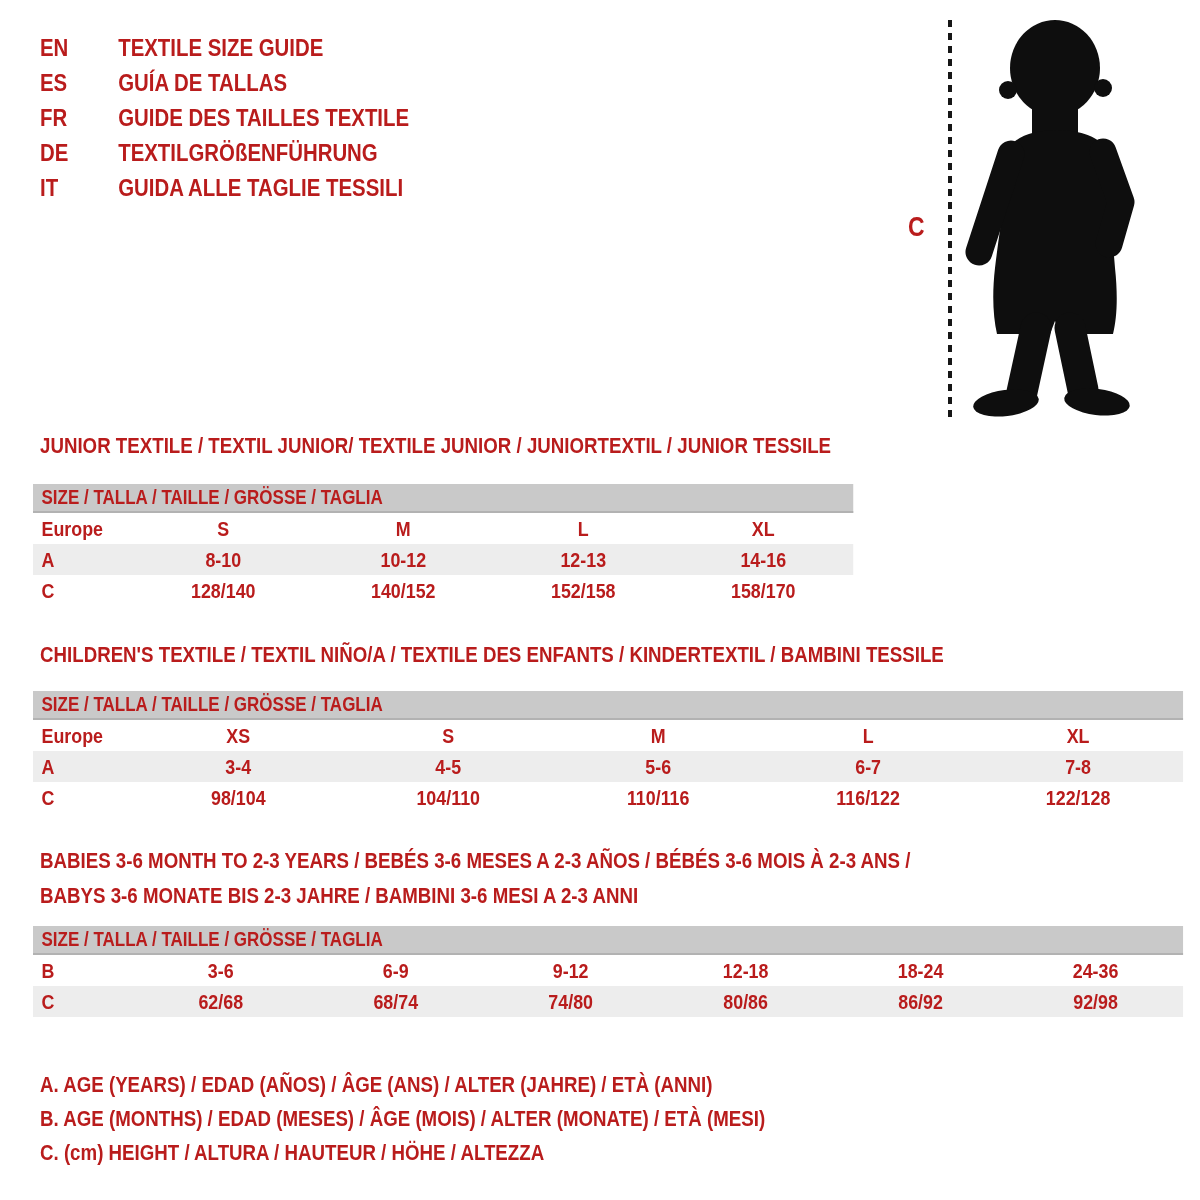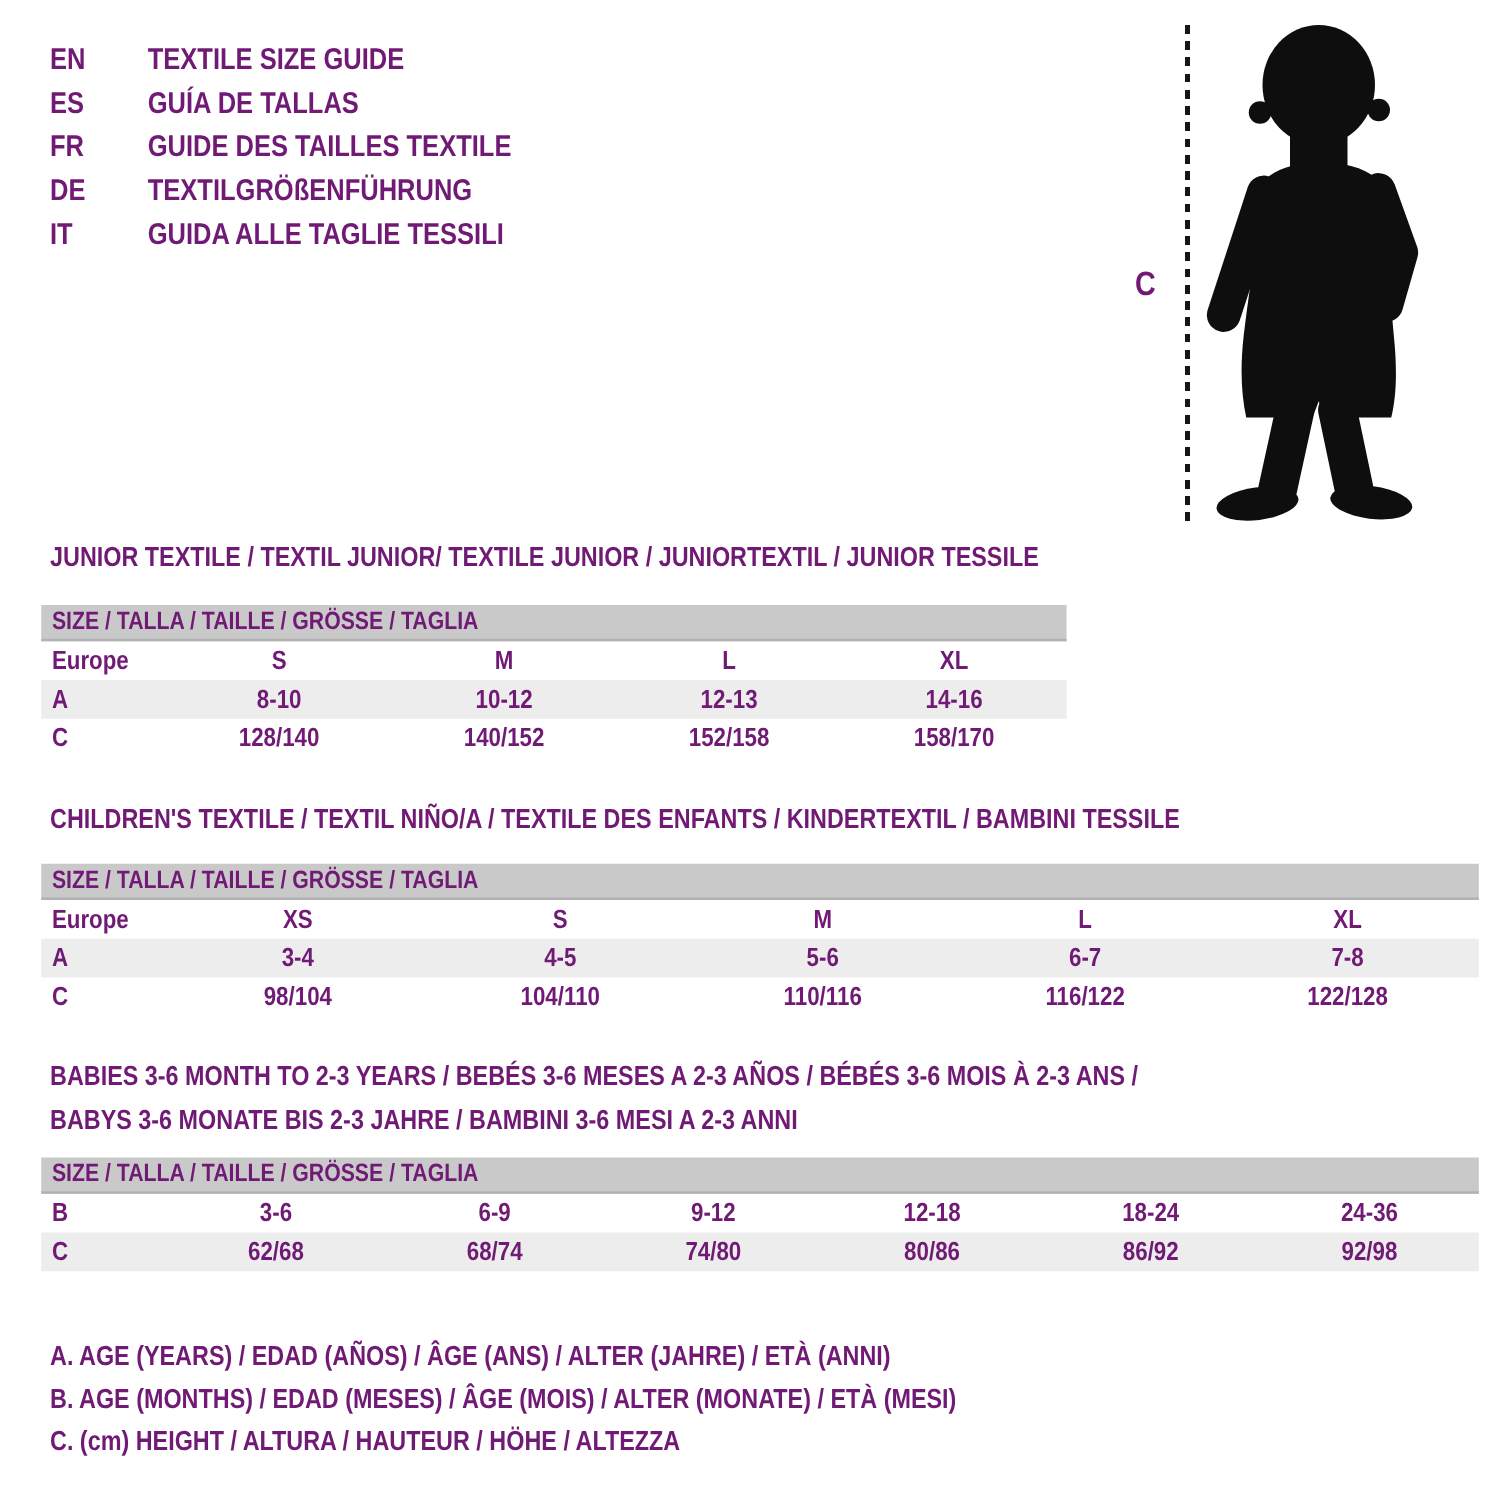--- a/index.html
+++ b/index.html
@@ -1,18 +1,18 @@
 <!DOCTYPE html>
 <html><head>
 <meta charset="utf-8">
 <style>
   html,body{margin:0;padding:0;background:#ffffff;}
   .page{
     position:relative;width:1200px;height:1200px;background:#ffffff;
-    font-family:"Liberation Sans",sans-serif;color:#701a75;overflow:hidden;
+    font-family:"Liberation Sans",sans-serif;color:#b91c1c;overflow:hidden;
   }
   
   .lang-list{position:absolute;left:40px;top:30px;transform:scaleX(.85);transform-origin:0 0;
     font-weight:700;font-size:24px;line-height:35px;white-space:nowrap;}
   .lang-row{display:flex;}
   .lang-code{width:92px;}
   
   .figure-line{position:absolute;left:948px;top:20px;width:4px;height:398px;
     background:repeating-linear-gradient(to bottom,#161616 0 7px,transparent 7px 13px);}
   .measure-label{position:absolute;left:908px;top:212px;font-size:27px;font-weight:700;

